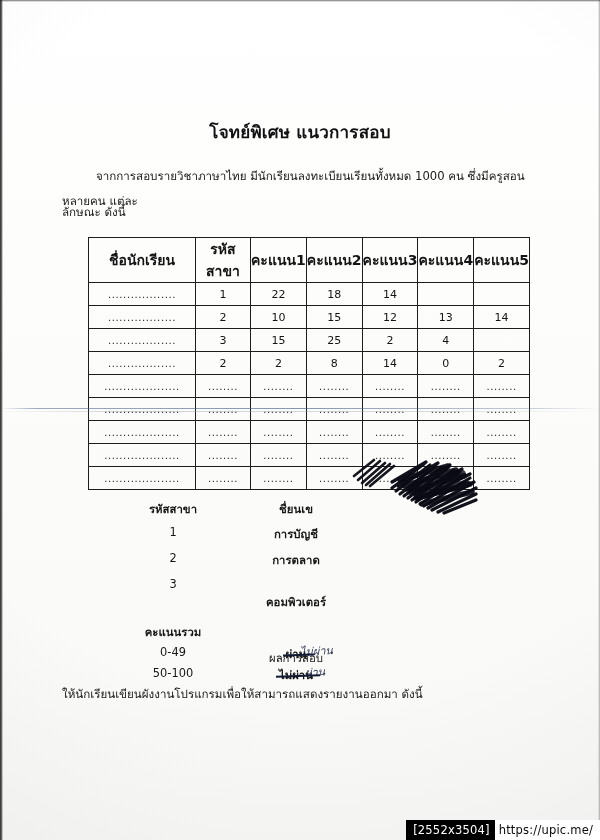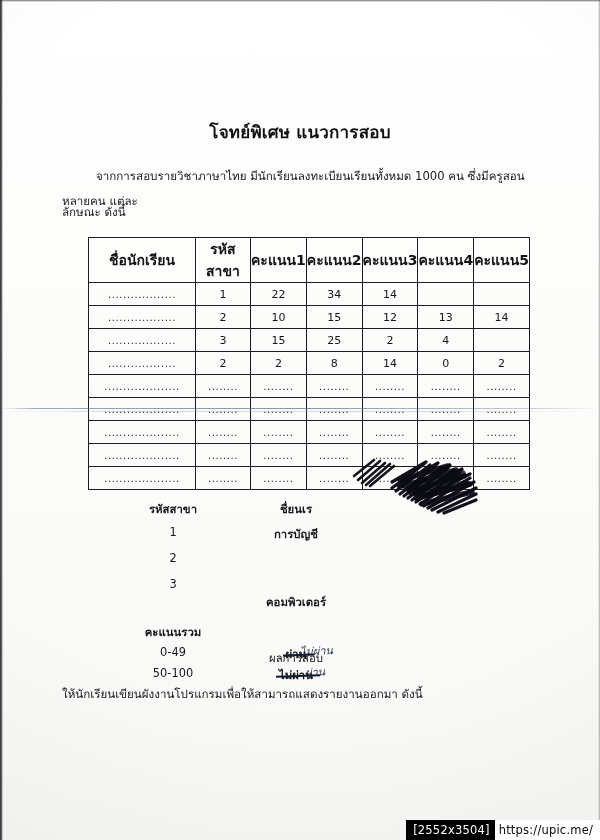--- a/index.html
+++ b/index.html
@@ -237,21 +237,21 @@
           <th class="col-num">คะแนน3</th>
           <th class="col-num">คะแนน4</th>
           <th class="col-num">คะแนน5</th>
         </tr>
       </thead>
       <tbody>
           <tr>
             <td class="col-name"><span class="dots">..................</span></td>
             <td class="col-num">1</td>
             <td class="col-num">22</td>
-            <td class="col-num">34</td>
+            <td class="col-num">18</td>
             <td class="col-num">14</td>
             <td class="col-num"></td>
             <td class="col-num"></td>
           </tr>
           <tr>
             <td class="col-name"><span class="dots">..................</span></td>
             <td class="col-num">2</td>
             <td class="col-num">10</td>
             <td class="col-num">15</td>
             <td class="col-num">12</td>
@@ -319,26 +319,27 @@
             <td class="col-num"><span class="dots">........</span></td>
             <td class="col-num"><span class="dots">........</span></td>
             <td class="col-num"><span class="dots">........</span></td>
             <td class="col-num"><span class="dots">........</span></td>
           </tr>
         </tbody>
     </table>
 
 
     <div class="lbl b col-a" style="top:500px;">รหัสสาขา</div>
-    <div class="lbl b col-b" style="top:500px;">ชื่ยนเร</div>
+    <div class="lbl b col-b" style="top:500px;">ชื่ยนเข</div>
 
     <div class="lbl col-a" style="top:525px;">1</div>
     <div class="lbl b col-b" style="top:525px;">การบัญชี</div>
 
     <div class="lbl col-a" style="top:551px;">2</div>
+    <div class="lbl b col-b" style="top:551px;">การตลาด</div>
 
     <div class="lbl col-a" style="top:577px;">3</div>
     <div class="lbl b col-b" style="top:593px;">คอมพิวเตอร์</div>
 
 
     <div class="lbl b col-a" style="top:623px;">คะแนนรวม</div>
     <div class="lbl col-b" style="top:649px;">ผลการสอบ</div>
 
     <div class="lbl col-a" style="top:645px;">0-49</div>
     <div class="lbl b col-b" style="top:645px;">

